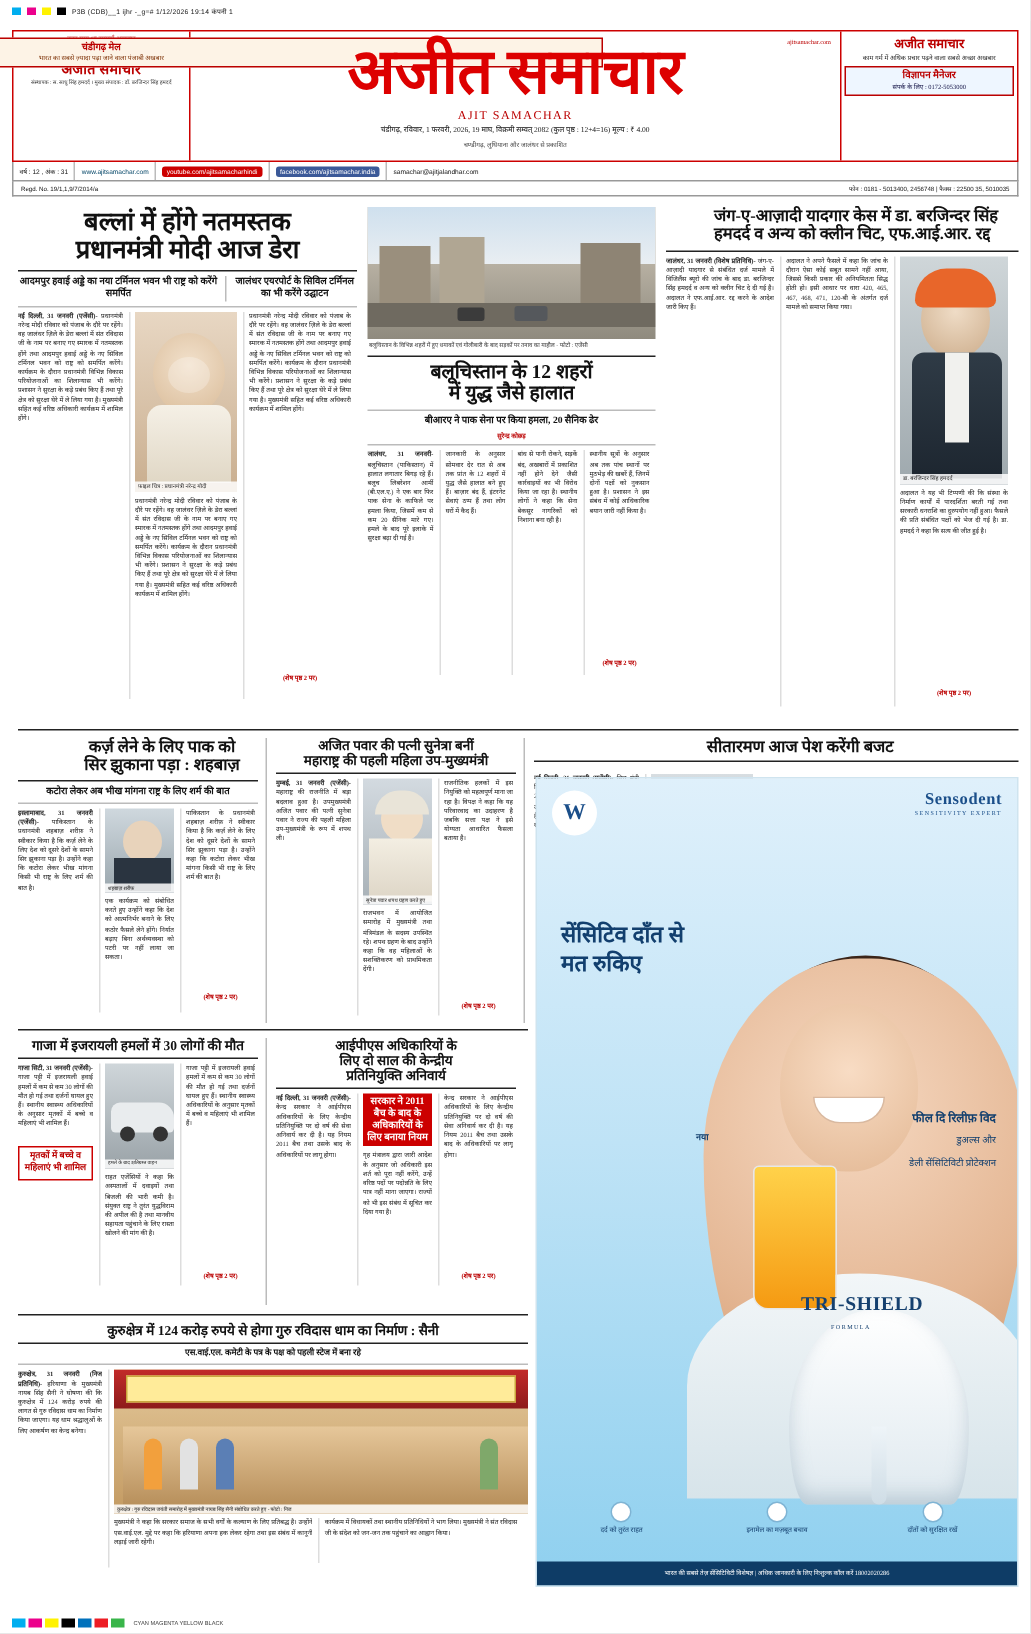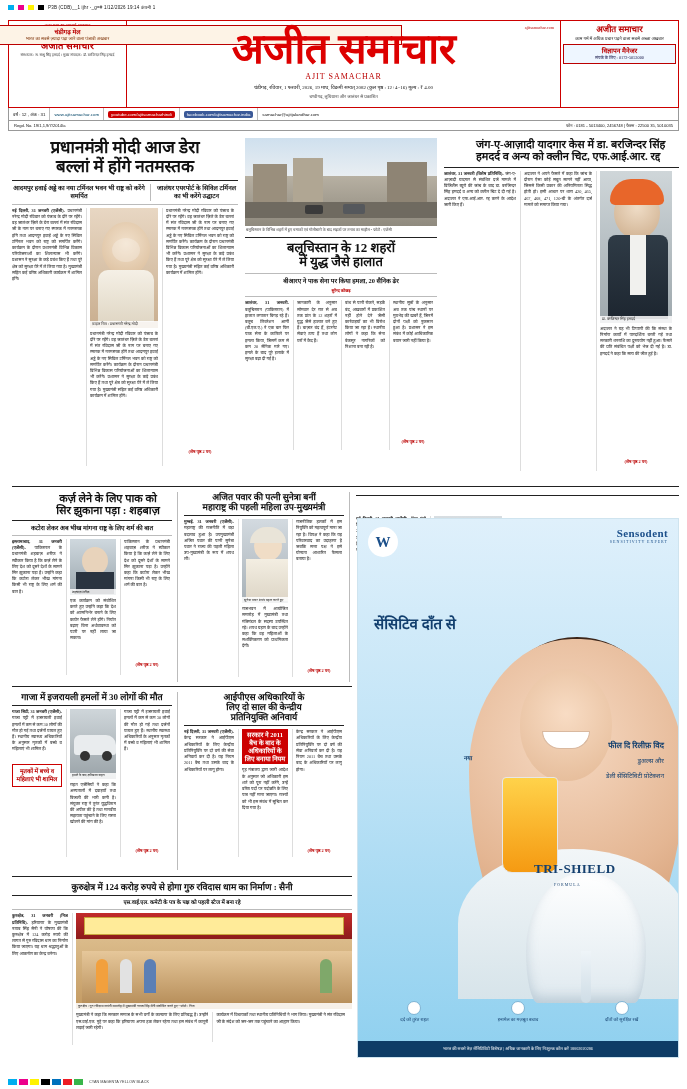--- a/index.html
+++ b/index.html
@@ -290,22 +290,22 @@
       <span class="fb">facebook.com/ajitsamachar.india</span>
     </div>
     <div class="cell">samachar@ajitjalandhar.com</div>
   </div>
   <div class="regline">
     <span>Regd. No. 19/1,1,9/7/2014/a</span>
     <span>फोन : 0181 - 5013400, 2456748 | फैक्स : 22500 35, 5010035</span>
   </div>
 
   <div class="box" style="left:12px; top:138px; width:226px; height:345px;">
+    <div class="hl hl-xl">बल्लां में होंगे नतमस्तक</div>
     <div class="hl hl-xl">प्रधानमंत्री मोदी आज डेरा</div>
-    <div class="hl hl-xl">बल्लां में होंगे नतमस्तक</div>
     <div style="border-top:1px solid #222;margin:4px 0 3px;"></div>
     <div style="display:flex; gap:4px;">
       <div class="sub" style="flex:1">आदमपुर हवाई अड्डे का नया टर्मिनल भवन भी राष्ट्र को करेंगे समर्पित</div>
       <div class="sub" style="width:88px;border-left:1px solid #bbb;padding-left:4px;">जालंधर एयरपोर्ट के सिविल टर्मिनल का भी करेंगे उद्घाटन</div>
     </div>
     <div style="border-top:1px solid #bbb;margin:3px 0;"></div>
     <div style="display:flex; gap:4px; height:258px;">
       <div style="width:70px;">
         <div class="body-txt" style="height:252px">
           <b>नई दिल्ली, 31 जनवरी (एजेंसी)-</b>
@@ -447,20 +447,21 @@
       </div>
       <div style="width:50px;border-left:1px solid #ddd;padding-left:3px;">
         <div class="body-txt" style="height:148px">राजनीतिक हलकों में इस नियुक्ति को महत्वपूर्ण माना जा रहा है। विपक्ष ने कहा कि यह परिवारवाद का उदाहरण है जबकि सत्ता पक्ष ने इसे योग्यता आधारित फैसला बताया है।</div>
         <div class="cont">(शेष पृष्ठ 2 पर)</div>
       </div>
     </div>
   </div>
   <div class="col-rule" style="left:349px; top:492px; height:190px;"></div>
 
   <div class="box" style="left:356px; top:492px; width:323px; height:22px;">
+    <div class="hl hl-m">सीतारमण आज पेश करेंगी बजट</div>
     <div style="border-top:1px solid #222;margin:3px 0;"></div>
   </div>
   <div class="box" style="left:356px; top:516px; width:150px; height:96px;">
     <div style="display:flex;gap:4px;">
       <div style="width:70px;">
         <div class="body-txt" style="height:92px">
           <b>नई दिल्ली, 31 जनवरी (एजेंसी)-</b>
           <span>वित्त मंत्री निर्मला सीतारमण रविवार को संसद में वर्ष 2026-27 का आम बजट पेश करेंगी। यह उनका लगातार नौवां बजट होगा। माना जा रहा है कि बजट में मध्यम वर्ग को राहत देने के साथ-साथ बुनियादी ढांचे पर ज़ोर दिया जाएगा।</span>
         </div>
       </div>
@@ -564,20 +565,21 @@
 
   <div class="ad">
     <div class="w-logo">W</div>
     <div class="brand">
       <div class="b1">Sensodent</div>
       <div class="b2">SENSITIVITY EXPERT</div>
     </div>
 
     <div class="adhead">
       <div>सेंसिटिव दाँत से</div>
+      <div>मत रुकिए</div>
     </div>
 
     <div class="hair"></div>
     <div class="model"></div>
     <div class="face"></div>
     <div class="smile"></div>
     <div class="body-shirt"></div>
     <div class="drink"></div>
 
     <div class="newtag">नया</div>

